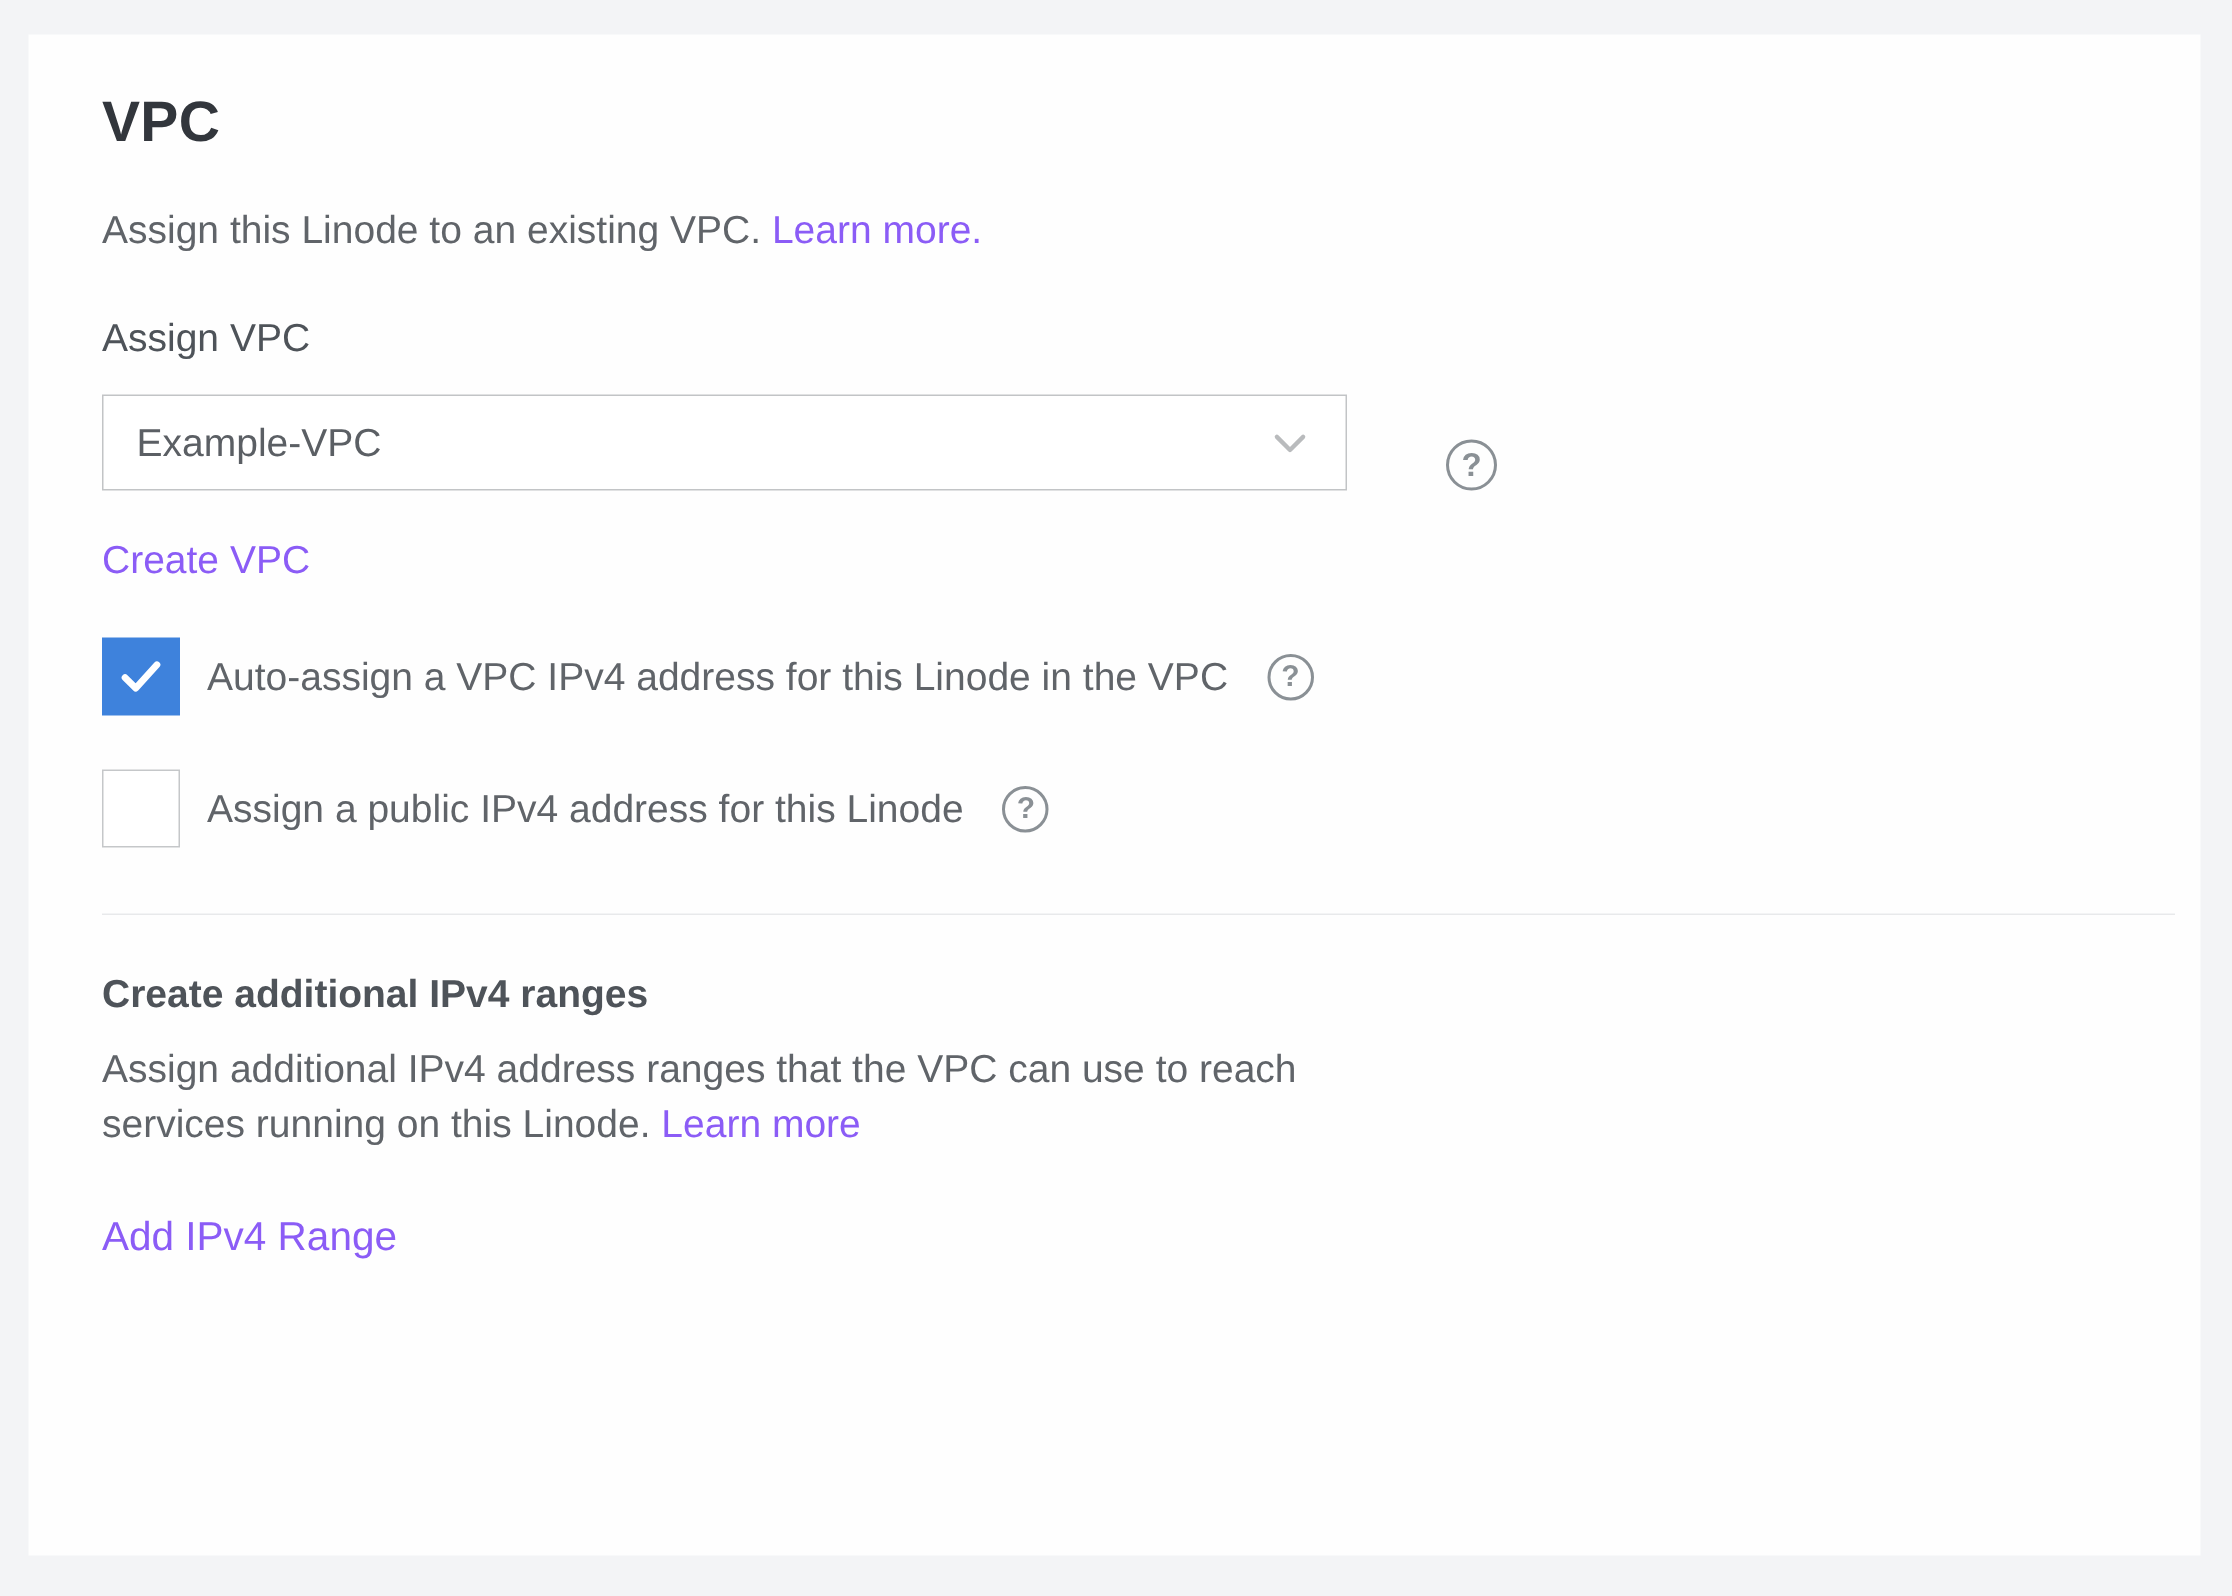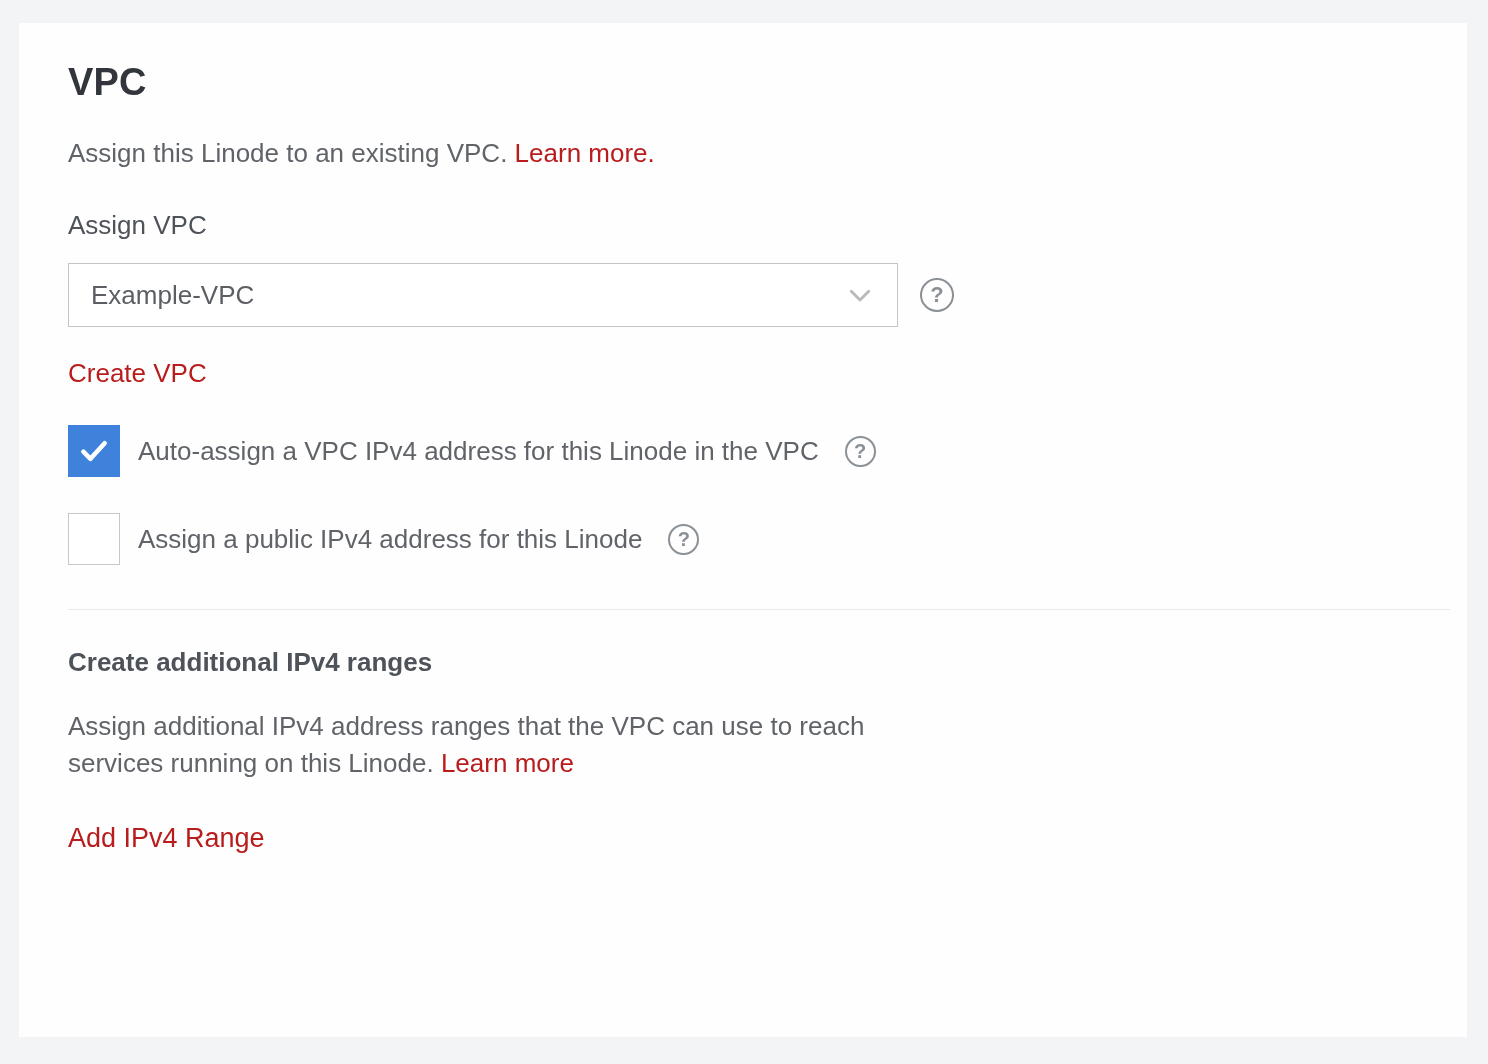--- a/index.html
+++ b/index.html
@@ -27,37 +27,38 @@
     letter-spacing: 0.2px;
   }
 
   .subtitle {
     margin-top: 32px;
     font-size: 26px;
     line-height: 32px;
     color: #606469;
   }
   a.link {
-    color: #b91c1c;
+    color: #8b5cf6;
     text-decoration: none;
     cursor: pointer;
   }
 
   .field-label {
     margin-top: 40px;
     font-size: 26px;
     line-height: 32px;
     font-weight: 400;
     color: #4e5359;
   }
 
   .select-row {
     margin-top: 22px;
     display: flex;
-    align-items: center;
+    align-items: flex-end;
+    gap: 44px;
   }
   .select {
     position: relative;
     width: 830px;
     height: 64px;
     background: #ffffff;
     border: 1px solid #c2c4c6;
     display: flex;
     align-items: center;
     padding: 0 60px 0 22px;
@@ -132,21 +133,21 @@
   }
 
   .section-heading {
     margin-top: 36px;
     font-size: 26px;
     line-height: 32px;
     font-weight: 700;
     color: #4e5359;
   }
   .section-desc {
-    margin-top: 30px;
+    margin-top: 16px;
     font-size: 26px;
     line-height: 37px;
     color: #606469;
     max-width: 850px;
   }
   .add-link {
     display: inline-block;
     margin-top: 40px;
     font-size: 27px;
     line-height: 32px;

